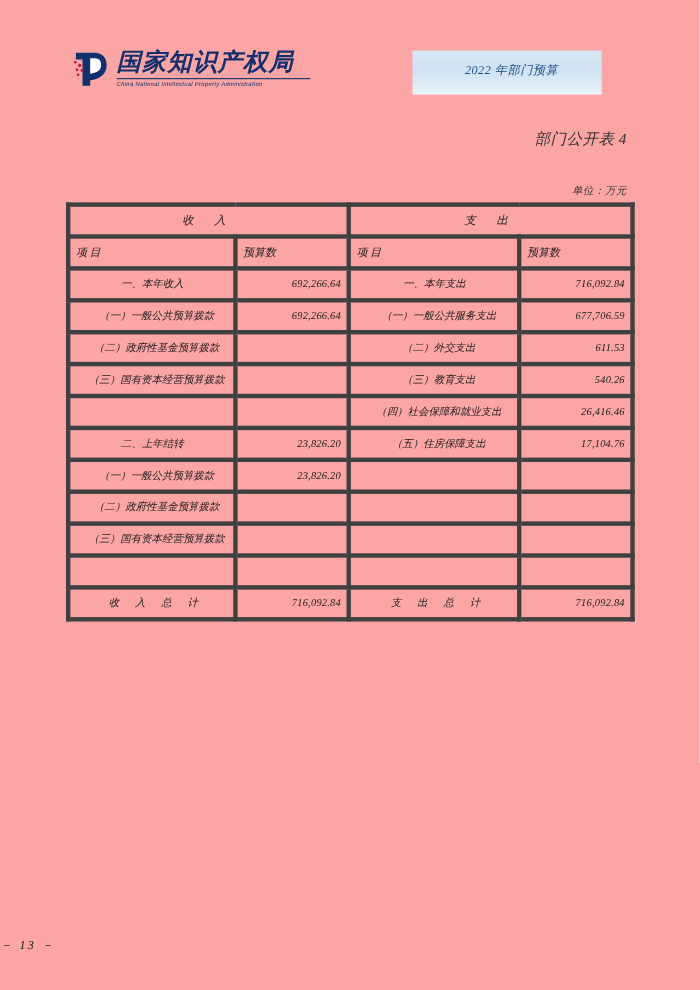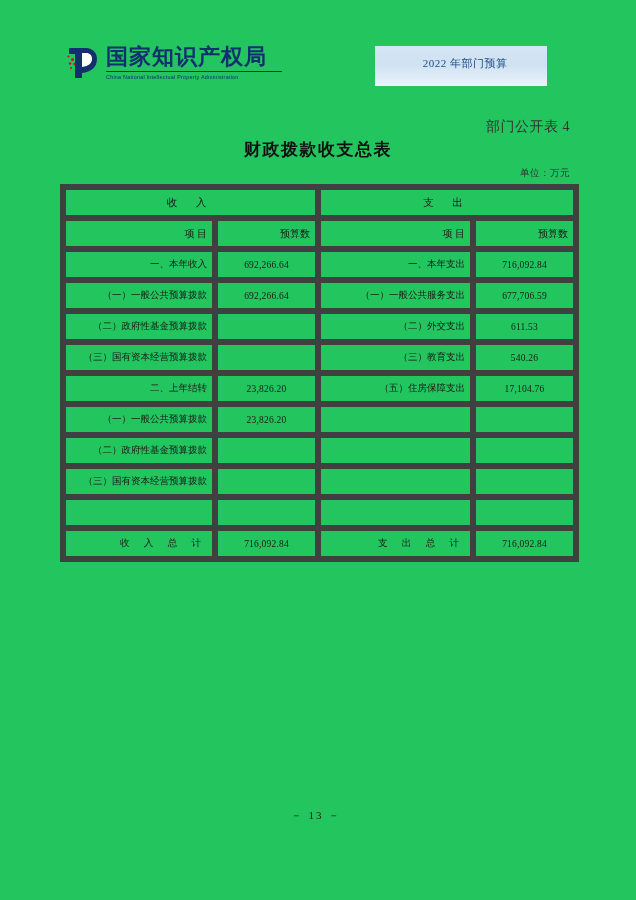--- a/index.html
+++ b/index.html
@@ -14,21 +14,22 @@
     font-family: "Liberation Serif", serif;
     color: #1a1a1a;
     overflow: hidden;
   }
 
   .page {
     position: absolute;
     left: 0; top: 0;
     width: 636px;
     height: 900px;
-    background: #22c55e;
+    background: #fca5a5;
+    font-style: italic;
   }
 
   
   .header {
     position: absolute;
     left: 0; top: 44px;
     width: 636px;
     height: 50px;
   }
   .logo {
@@ -131,56 +132,56 @@
     table-layout: fixed;
     font-size: 9.5px;
     color: #1a1a1a;
   }
   table.fin col.c1 { width: 152px; }
   table.fin col.c2 { width: 103px; }
   table.fin col.c3 { width: 155px; }
   table.fin col.c4 { width: 103px; }
 
   table.fin td {
-    border: 6px solid #404040;
+    border: 4px solid #404040;
     padding: 0 5px;
     height: 25px;
     vertical-align: middle;
     overflow: hidden;
     white-space: nowrap;
   }
   .grp-head {
     text-align: center;
     letter-spacing: 8px;
     font-size: 10.5px;
     height: 28px;
   }
   .col-head {
-    text-align: right;
+    text-align: left;
     font-size: 10px;
     height: 26px;
   }
-  .lbl { text-align: right; }
+  .lbl { text-align: center; }
   .lbl.ind0 { padding-left: 6px; }
   .lbl.ind1 { padding-left: 14px; margin-left: 34px; }
-  .num { text-align: center; padding-right: 9px; letter-spacing: 0.2px; }
+  .num { text-align: right; padding-right: 9px; letter-spacing: 0.2px; }
   .blank { }
   .tall { height: 54px; }
   .total td { height: 48px; vertical-align: middle; }
   .total .lbl {
     letter-spacing: 6px;
     padding-left: 14px;
   }
 
   
   .page-num {
     position: absolute;
-    left: 0; top: 808px;
+    left: 0; top: 852px;
     width: 632px;
-    text-align: center;
+    text-align: left;
     font-size: 11px;
     color: #222;
     letter-spacing: 2px;
   }
 </style>
 </head>
 <body>
 
 <div class="page">
 
@@ -204,21 +205,20 @@
         <div class="logo-cn">国家知识产权局</div>
         <div class="logo-en">China National Intellectual Property Administration</div>
       </div>
     </div>
 
     <div class="banner"></div>
     <div class="banner-text">2022 年部门预算</div>
   </div>
 
   <div class="table-no">部门公开表 4</div>
-  <div class="doc-title">财政拨款收支总表</div>
   <div class="unit">单位：万元</div>
 
   <div class="tbl-wrap">
     <table class="fin">
       <colgroup>
         <col class="c1">
           <col class="c2">
           <col class="c3">
           <col class="c4">
       </colgroup>
@@ -252,20 +252,26 @@
           <td class="lbl ind1">（二）外交支出</td>
           <td class="num">611.53</td>
         </tr>
         <tr>
           <td class="lbl ind1">（三）国有资本经营预算拨款</td>
           <td class="num"></td>
           <td class="lbl ind1">（三）教育支出</td>
           <td class="num">540.26</td>
         </tr>
         <tr>
+          <td class="lbl ind1 blank"></td>
+          <td class="num blank"></td>
+          <td class="lbl ind1">（四）社会保障和就业支出</td>
+          <td class="num">26,416.46</td>
+        </tr>
+        <tr>
           <td class="lbl ind0">二、上年结转</td>
           <td class="num">23,826.20</td>
           <td class="lbl ind1">（五）住房保障支出</td>
           <td class="num">17,104.76</td>
         </tr>
         <tr>
           <td class="lbl ind1">（一）一般公共预算拨款</td>
           <td class="num">23,826.20</td>
           <td class="lbl ind1 blank"></td>
           <td class="num blank"></td>

